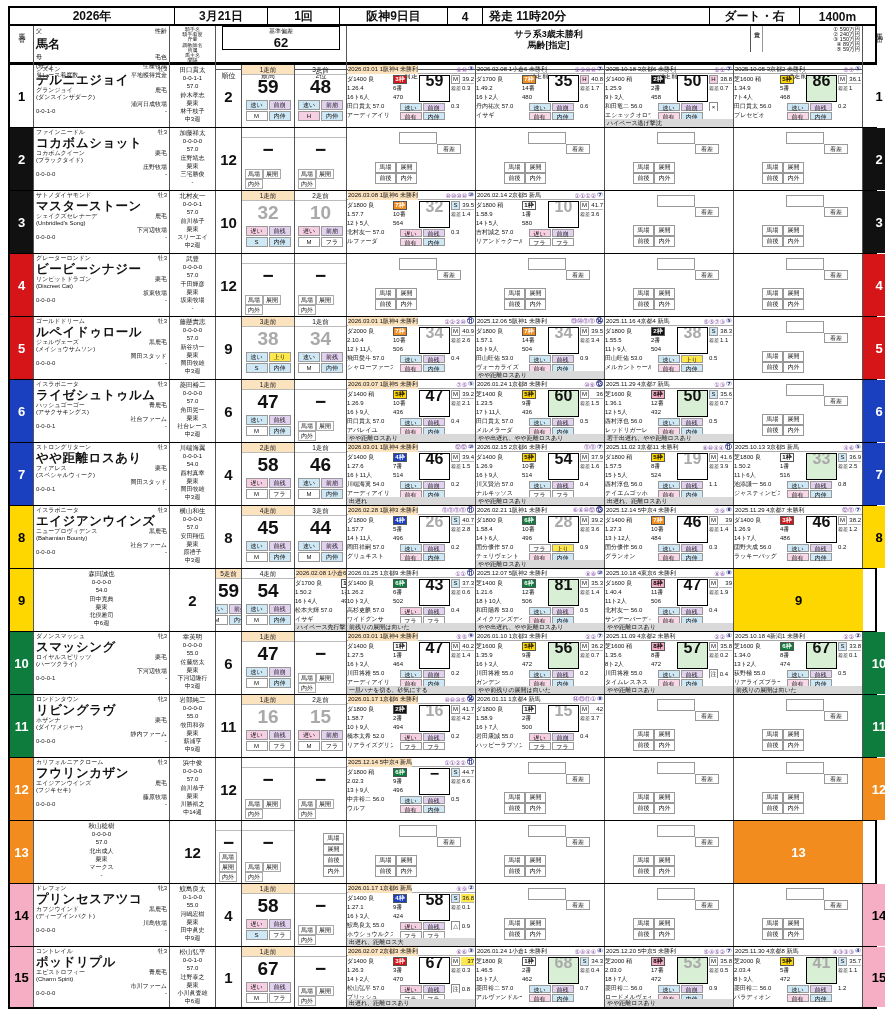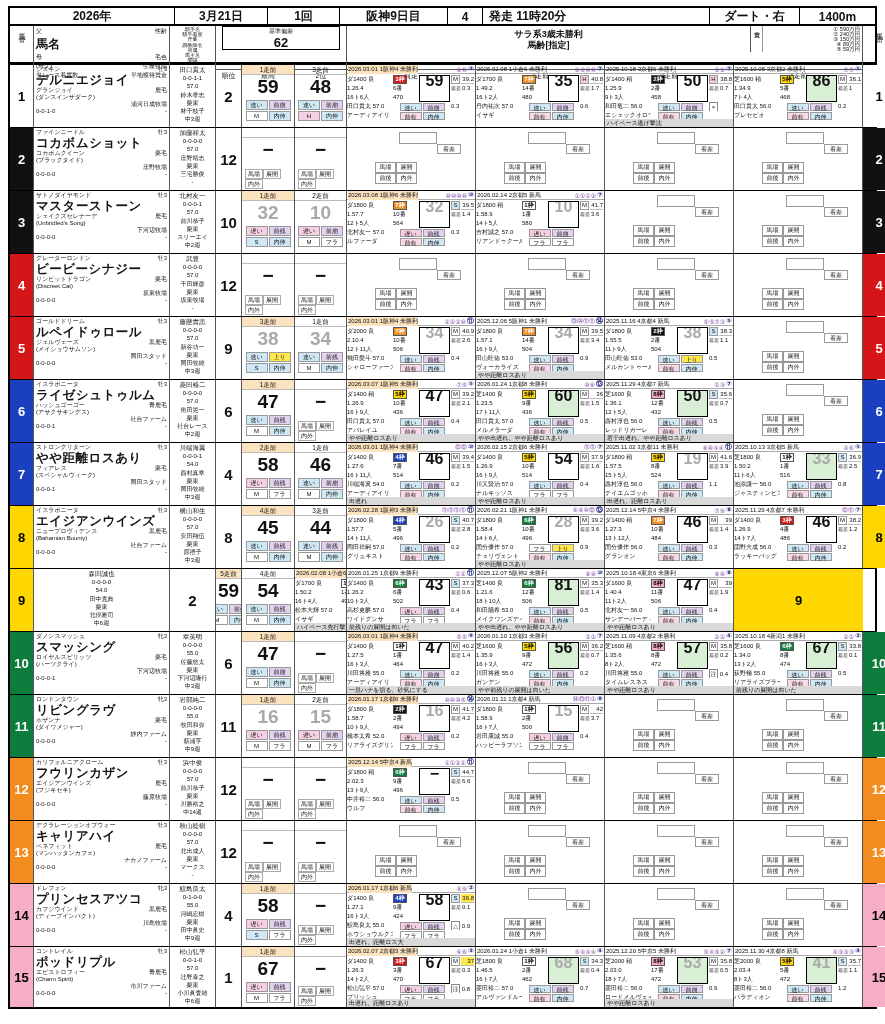--- a/index.html
+++ b/index.html
@@ -2091,37 +2091,20 @@
             <div class="tbl">
               <div><span>馬場</span><span>展開</span></div>
               <div><span>前後</span><span>内外</span></div>
             </div>
           </div>
         </div>
         <div class="numcell" style="background: rgb(242, 140, 30); color: rgb(255, 255, 255);">12</div>
       </div>
       <div class="row">
         <div class="numcell" style="background: rgb(242, 140, 30); color: rgb(255, 255, 255);">13</div>
-        <div class="namecell">
-          <div class="l1">
-            <span>デクラレーションオブウォー</span>
-            <span>牡3</span>
-          </div>
-          <div class="nm">キャリアハイ</div>
-          <div class="l1">
-            <span>ベネフィット</span>
-            <span>鹿毛</span>
-          </div>
-          <div>(マンハッタンカフェ)</div>
-          <div class="farm">ナカノファーム</div>
-          <div class="l1">
-            <span>0-0-0-0</span>
-            <span>-</span>
-          </div>
-        </div>
         <div class="jkcell">
           <div class="jname">秋山稔樹</div>
           <div>0-0-0-0</div>
           <div>57.0</div>
           <div>北出成人</div>
           <div>栗東</div>
           <div>マークス</div>
           <div>-</div>
         </div>
         <div class="rankcell">12</div>

